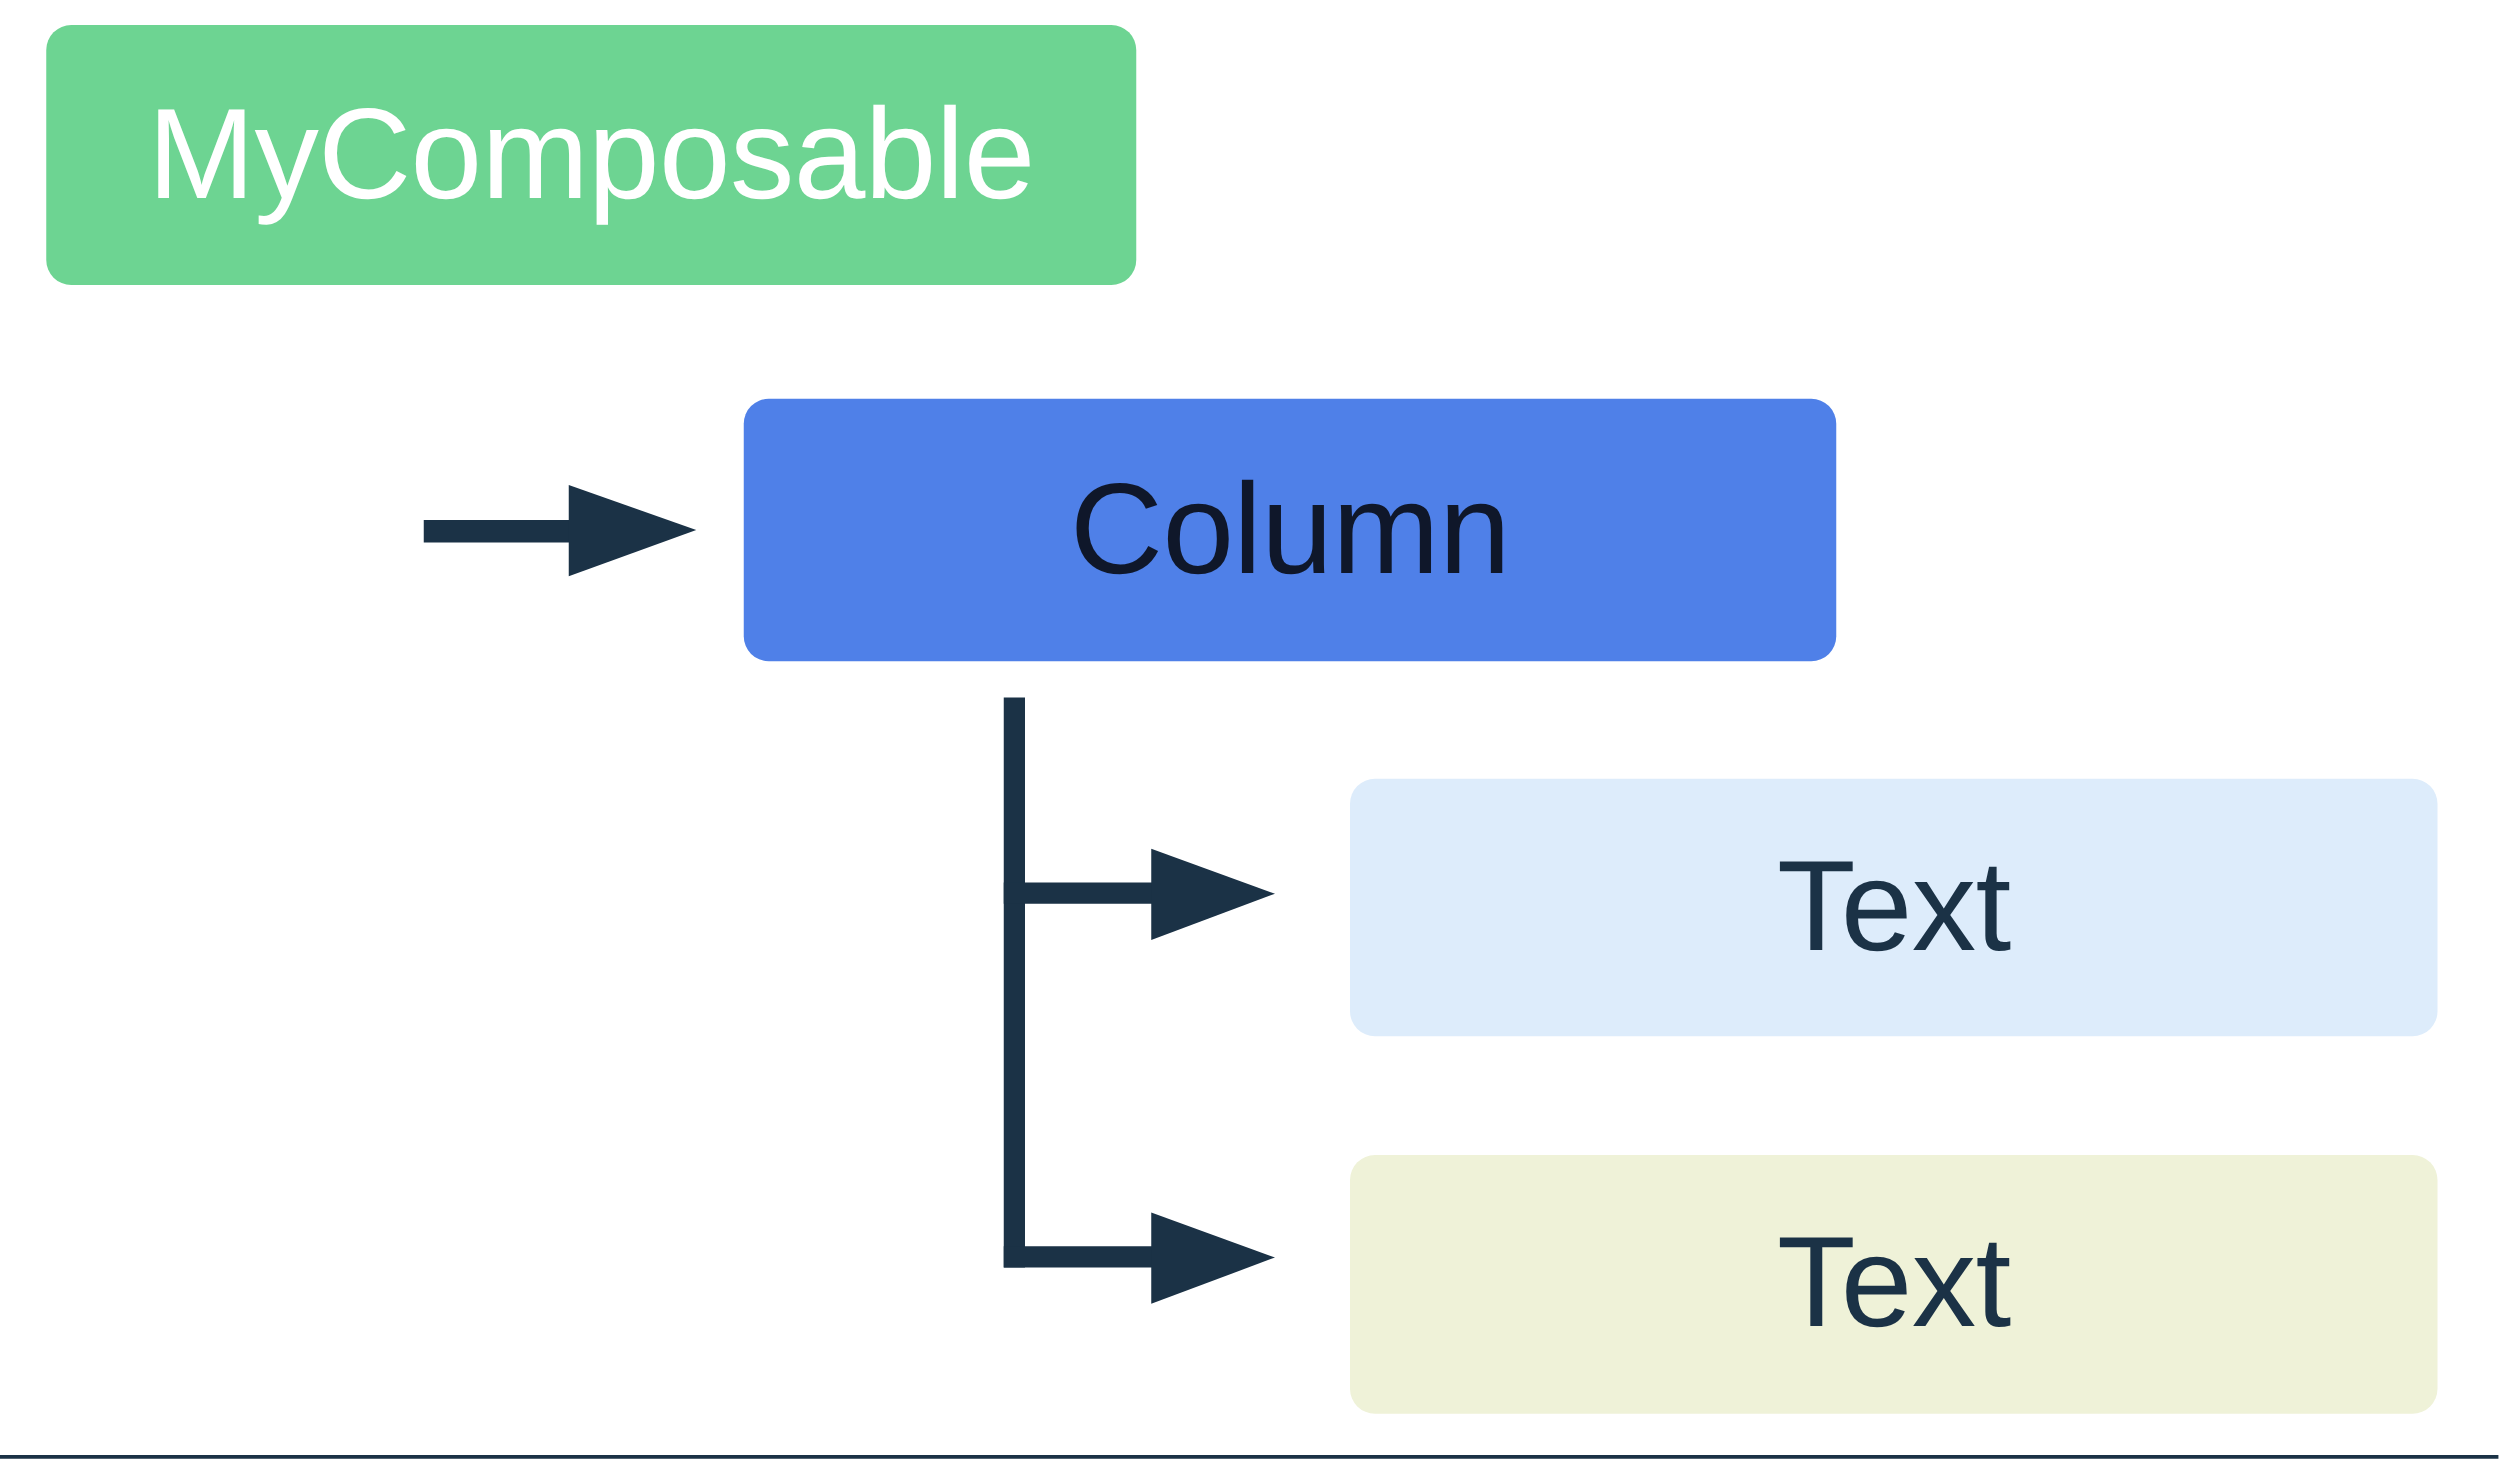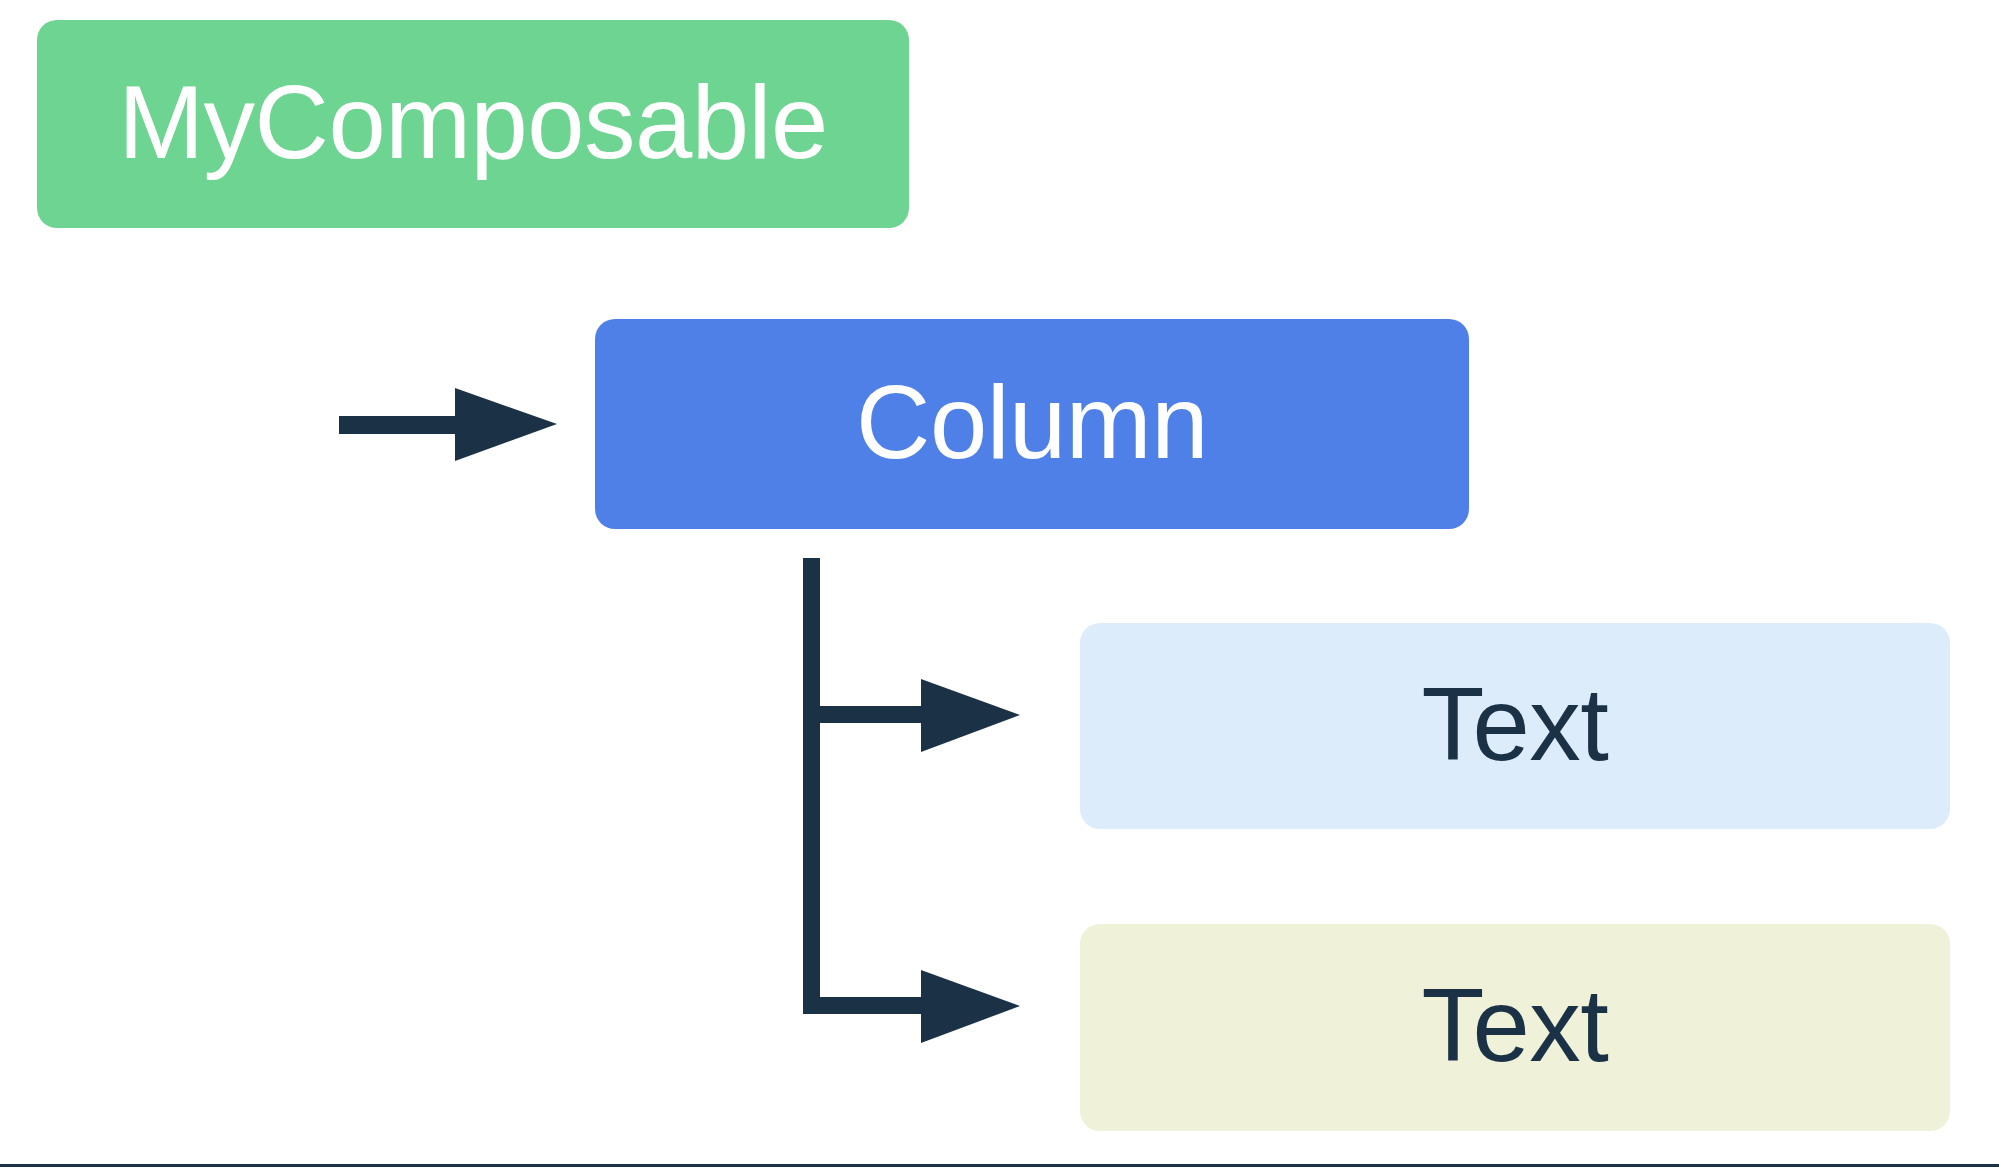--- a/index.html
+++ b/index.html
@@ -130,21 +130,21 @@
       <rect x="803" y="997" width="124" height="17" fill="#1b3246" stroke="none"></rect>
       <polygon points="921,970 921,1043 1020,1006" fill="#1b3246" stroke="none"></polygon>
     </g>
   </svg>
 
   <div class="node" id="node-root" style="background: rgb(109, 212, 146);">
     <span class="node-label" style="color: rgb(255, 255, 255);">MyComposable</span>
   </div>
 
   <div class="node" id="node-column" style="background: rgb(79, 128, 232);">
-    <span class="node-label" style="color: #ffffff;">Column</span>
+    <span class="node-label" style="color: #0f172a;">Column</span>
   </div>
 
   <div class="node" id="node-text-1" style="background: rgb(221, 236, 251);">
     <span class="node-label" style="color: rgb(27, 50, 70);">Text</span>
   </div>
 
   <div class="node" id="node-text-2" style="background: rgb(239, 242, 216);">
     <span class="node-label" style="color: rgb(27, 50, 70);">Text</span>
   </div>
 

